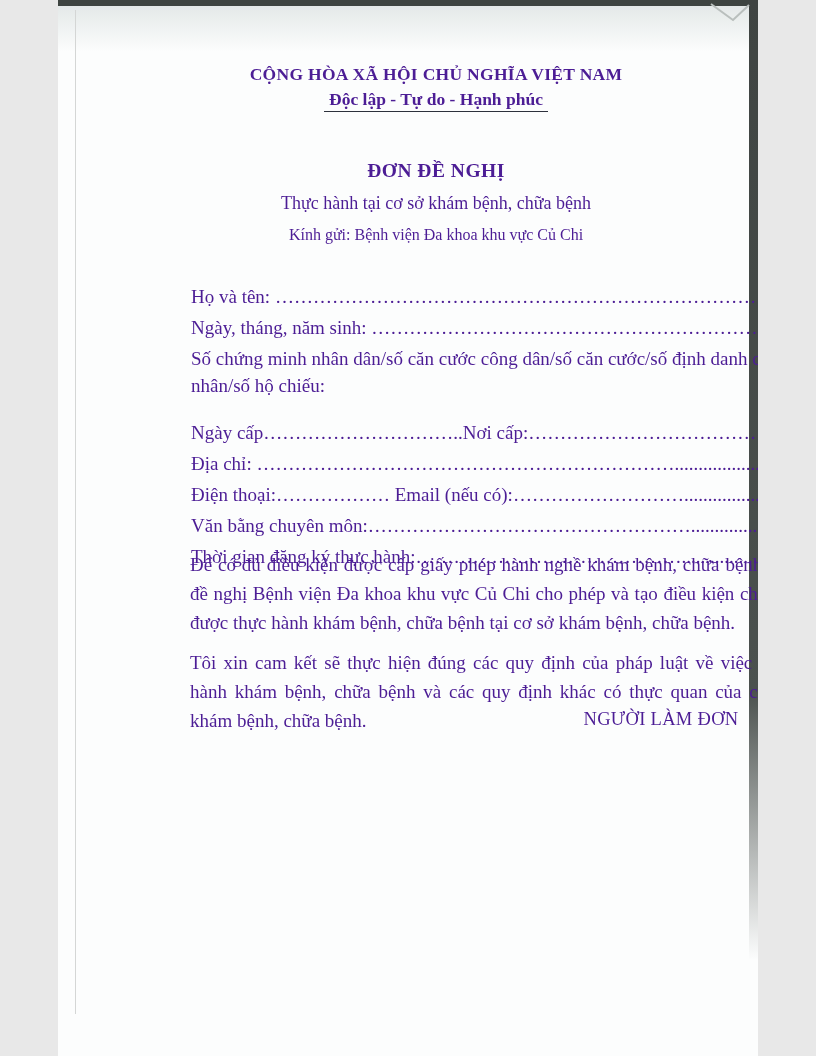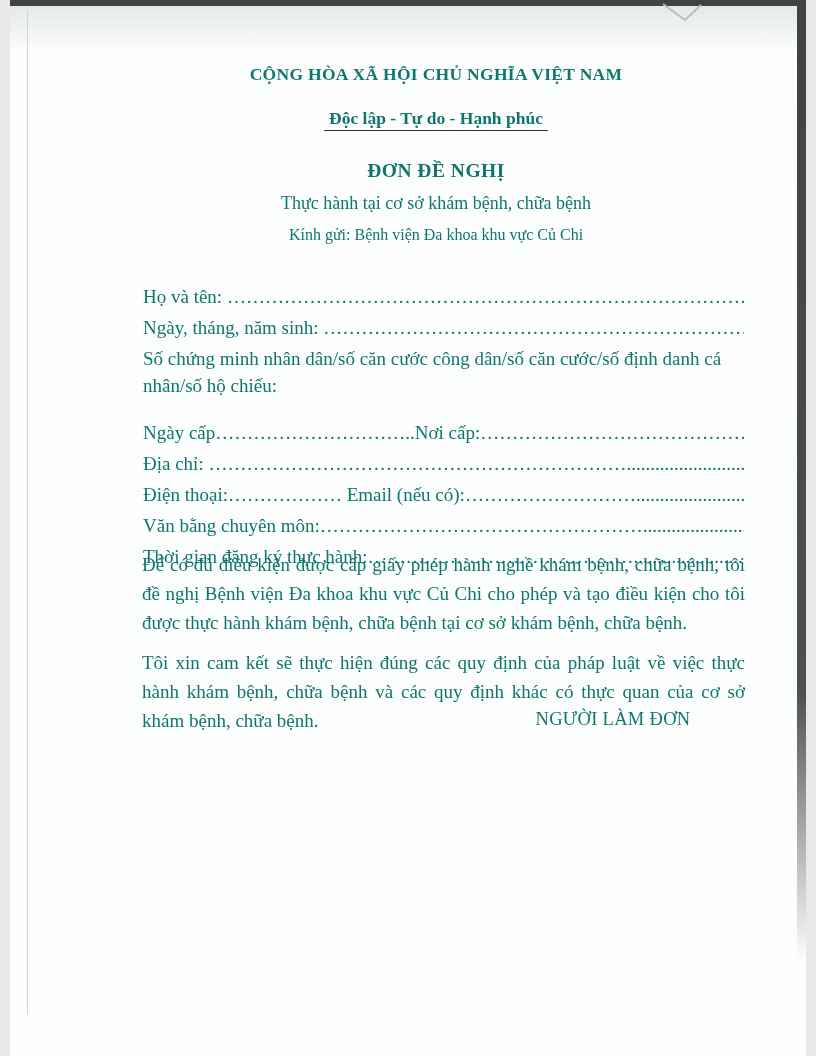--- a/index.html
+++ b/index.html
@@ -1,36 +1,36 @@
 <!DOCTYPE html>
 <html><head>
 <meta charset="utf-8">
 <style>
   html,body { margin:0; padding:0; background:#e8e8e8; }
   .page {
-    position:relative; width:796px; height:1056px; margin:0 auto;
+    position:relative; width:700px; height:1056px; margin:0 auto;
     background:#fcfdfd; overflow:hidden;
     font-family:"Liberation Serif","DejaVu Serif",serif;
-    color:#0f766e;
+    color:#4c1d95;
   }
   
   .scan-top { position:absolute; top:0; left:0; width:816px; height:6px; background:#3e4441; }
   .scan-top-shade { position:absolute; top:6px; left:0; width:816px; height:46px;
     background:linear-gradient(to bottom, rgba(208,216,215,0.55), rgba(208,216,215,0)); }
   .scan-right { position:absolute; top:0; right:0; width:9px; height:960px;
     background:linear-gradient(to bottom, #3f4442 0%, #4b514e 72%, rgba(75,81,78,0) 100%); }
   .scan-left-line { position:absolute; top:10px; left:17px; width:1px; height:1004px; background:#d4d6d5; }
   .scan-crease { position:absolute; top:1px; left:650px; width:50px; height:24px; }
 
   .center-col { position:absolute; left:56px; right:0; text-align:center; }
 
   .nat-title   { top:64px;  font-size:17.5px; font-weight:bold; letter-spacing:0.3px; }
   .motto-row   { top:89px; }
   .motto-row span { display:inline-block; font-weight:bold; font-size:17.5px;
-                    border-bottom:1.7px solid #2d313c; padding:0 5px 1px;margin-top:19px; }
+                    border-bottom:1.7px solid #2d313c; padding:0 5px 1px; }
   .date-line   { top:136px; font-style:italic; font-size:17px; letter-spacing:0.4px; }
   .doc-title   { top:160px; font-size:19.5px; font-weight:bold; letter-spacing:0.5px; }
   .doc-subtitle{ top:193px; font-size:18px; font-weight:normal; }
   .recipient   { top:226px; font-size:16px; }
 
   .fields { position:absolute; top:281px; left:133px; width:601px; font-size:19px; }
   .field  { line-height:31px; white-space:nowrap; overflow:hidden; }
   .field.wrap { white-space:normal; line-height:26.5px; padding:3px 0; max-height:60px; }
   .field.gap  { margin-top:8px; }
 

